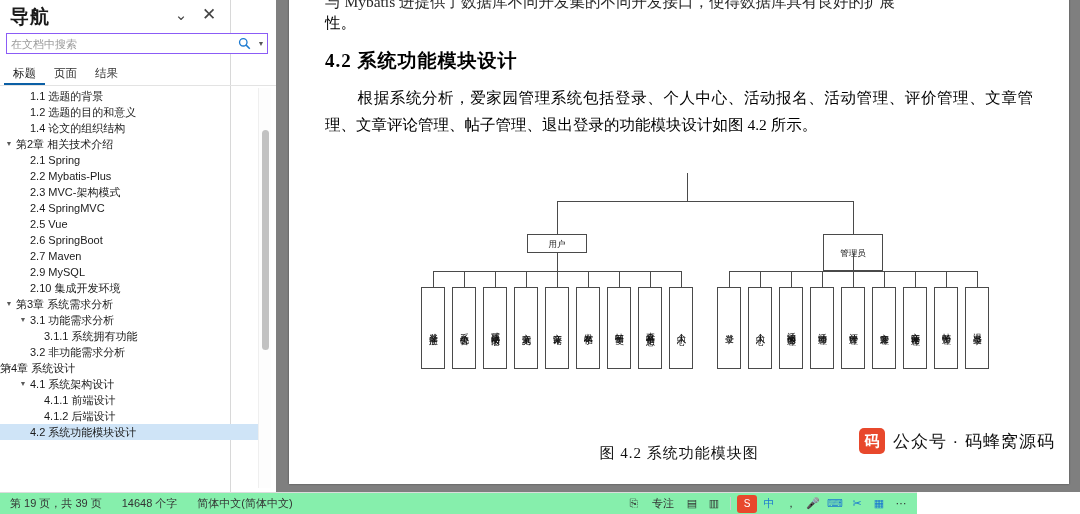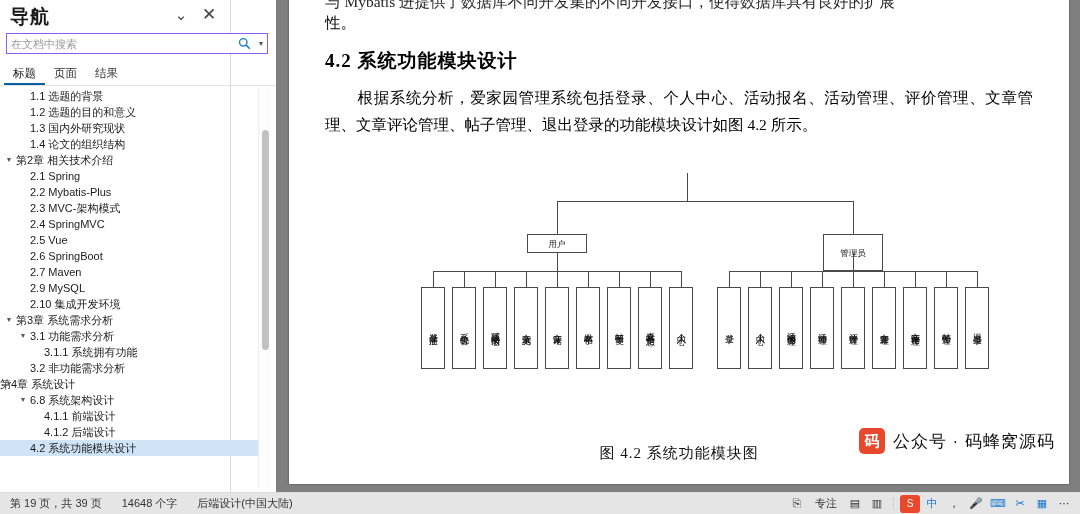--- a/index.html
+++ b/index.html
@@ -248,22 +248,22 @@
   #wm-text {
     font-size: 17px;
     color: #111;
     font-family: "Liberation Sans", sans-serif;
     letter-spacing: 1px;
   }
 
   
   #statusbar {
     position: absolute; left: 0; bottom: 0;
-    width: 1080px; height: 22px;
-    background: #e5e5e5;
+    width: 917px; height: 22px;
+    background: #86efac;
     border-top: 1px solid #dcdcdc;
     font-size: 11px;
     color: #333;
     display: flex;
     align-items: center;
   }
   .sb-item { padding: 0 10px; white-space: nowrap; cursor: default; }
   .sb-item.click { cursor: pointer; }
   #sb-right {
     margin-left: auto;
@@ -313,38 +313,37 @@
 
     <div id="nav-tabs">
       <div class="nav-tab active">标题</div>
       <div class="nav-tab">页面</div>
       <div class="nav-tab">结果</div>
     </div>
 
     <div id="toc">
         <div class="toc-item"><span class="toc-label" style="margin-left: 30px;">1.1  选题的背景</span></div>
         <div class="toc-item"><span class="toc-label" style="margin-left: 30px;">1.2  选题的目的和意义</span></div>
-        <div class="toc-item"><span class="toc-label" style="margin-left: 30px;">1.3  国内外研究现状</span></div>
         <div class="toc-item"><span class="toc-label" style="margin-left: 30px;">1.4  论文的组织结构</span></div>
         <div class="toc-item"><span class="toc-tri" style="left: 4px;">▼</span><span class="toc-label" style="margin-left: 16px;">第2章  相关技术介绍</span></div>
         <div class="toc-item"><span class="toc-label" style="margin-left: 30px;">2.1  Spring</span></div>
         <div class="toc-item"><span class="toc-label" style="margin-left: 30px;">2.2  Mybatis-Plus</span></div>
         <div class="toc-item"><span class="toc-label" style="margin-left: 30px;">2.3  MVC-架构模式</span></div>
         <div class="toc-item"><span class="toc-label" style="margin-left: 30px;">2.4  SpringMVC</span></div>
         <div class="toc-item"><span class="toc-label" style="margin-left: 30px;">2.5  Vue</span></div>
         <div class="toc-item"><span class="toc-label" style="margin-left: 30px;">2.6  SpringBoot</span></div>
         <div class="toc-item"><span class="toc-label" style="margin-left: 30px;">2.7  Maven</span></div>
         <div class="toc-item"><span class="toc-label" style="margin-left: 30px;">2.9  MySQL</span></div>
         <div class="toc-item"><span class="toc-label" style="margin-left: 30px;">2.10  集成开发环境</span></div>
         <div class="toc-item"><span class="toc-tri" style="left: 4px;">▼</span><span class="toc-label" style="margin-left: 16px;">第3章  系统需求分析</span></div>
         <div class="toc-item"><span class="toc-tri" style="left: 18px;">▼</span><span class="toc-label" style="margin-left: 30px;">3.1  功能需求分析</span></div>
         <div class="toc-item"><span class="toc-label" style="margin-left: 44px;">3.1.1  系统拥有功能</span></div>
         <div class="toc-item"><span class="toc-label" style="margin-left: 30px;">3.2  非功能需求分析</span></div>
         <div class="toc-item"><span class="toc-tri" style="left: 4px;">▼</span><span class="toc-label" style="margin-left: 0;">第4章  系统设计</span></div>
-        <div class="toc-item"><span class="toc-tri" style="left: 18px;">▼</span><span class="toc-label" style="margin-left: 30px;">6.8  系统架构设计</span></div>
+        <div class="toc-item"><span class="toc-tri" style="left: 18px;">▼</span><span class="toc-label" style="margin-left: 30px;">4.1  系统架构设计</span></div>
         <div class="toc-item"><span class="toc-label" style="margin-left: 44px;">4.1.1  前端设计</span></div>
         <div class="toc-item"><span class="toc-label" style="margin-left: 44px;">4.1.2  后端设计</span></div>
         <div class="toc-item selected"><span class="toc-label" style="margin-left: 30px;">4.2  系统功能模块设计</span></div>
       </div>
 
     <div id="toc-scrollbar-track">
       <div id="toc-scrollbar-thumb"></div>
     </div>
   </div>
 
@@ -425,21 +424,21 @@
           <div id="wm-text">公众号 · 码蜂窝源码</div>
         </div>
 
       </div>
     </div>
   </div>
 
   <div id="statusbar">
     <div class="sb-item click">第 19 页，共 39 页</div>
     <div class="sb-item click">14648 个字</div>
-    <div class="sb-item click">后端设计(中国大陆)</div>
+    <div class="sb-item click">简体中文(简体中文)</div>
 
     <div id="sb-right">
       <div class="sb-icon">⎘</div>
       <div class="sb-item click" style="padding:0 6px;">专注</div>
       <div class="sb-icon">▤</div>
       <div class="sb-icon">▥</div>
       <div id="sb-divider"></div>
       <div class="sb-icon sb-badge">S</div>
       <div class="sb-icon blue">中</div>
       <div class="sb-icon">，</div>

